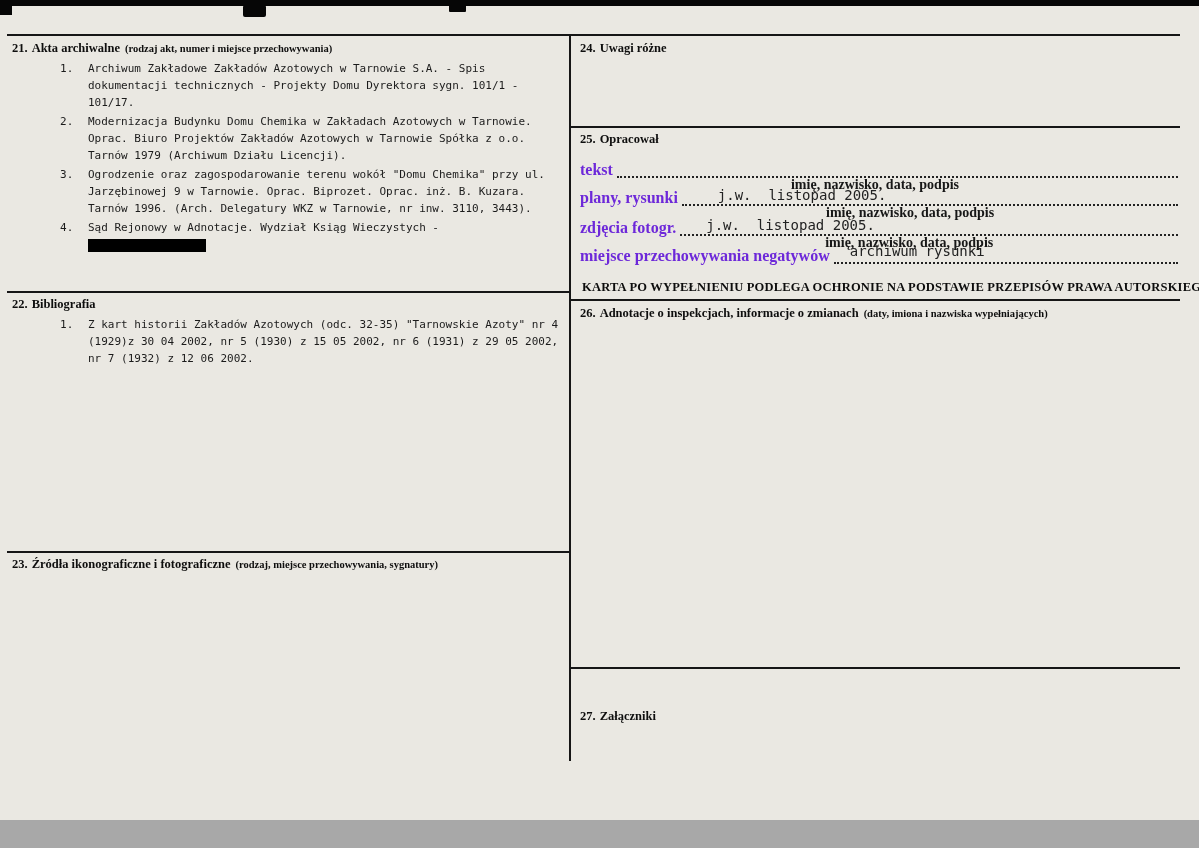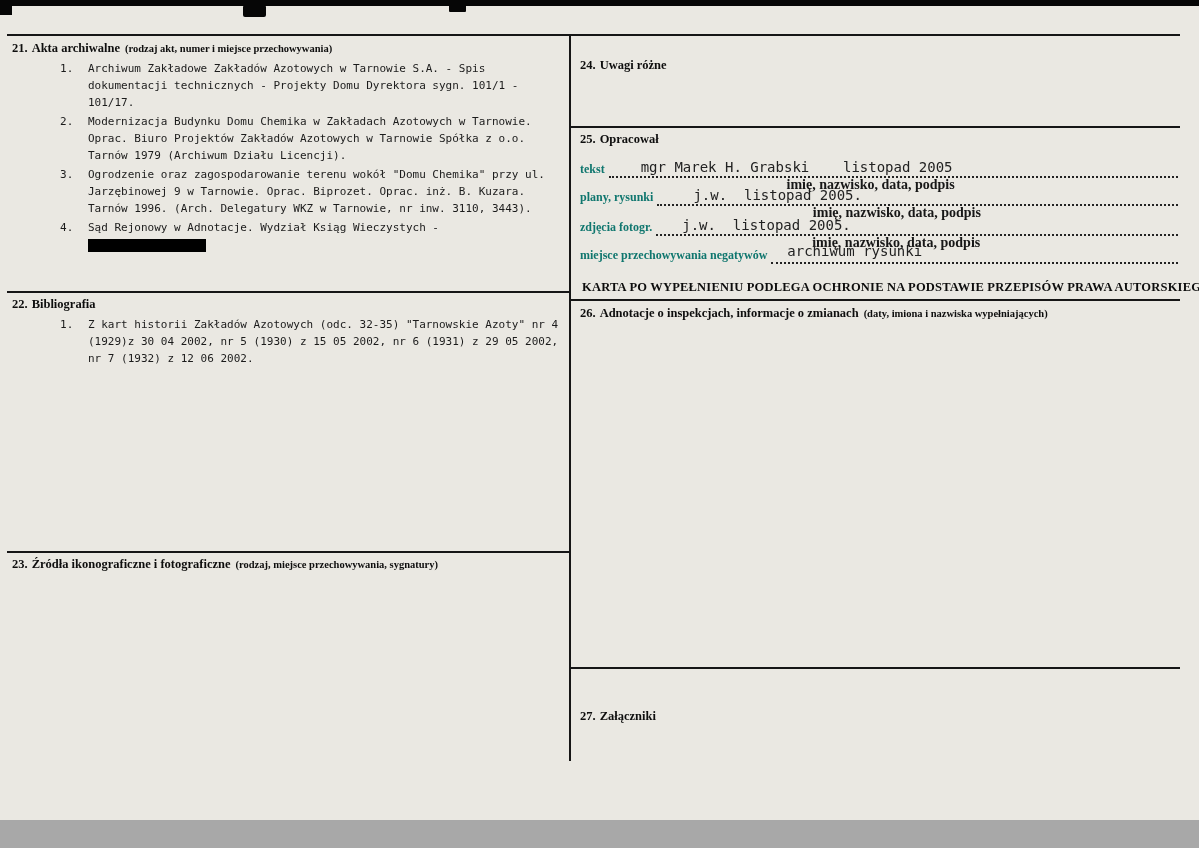--- a/index.html
+++ b/index.html
@@ -32,22 +32,22 @@
     font-size:11px;line-height:17px;color:#1b1b1b;
     counter-reset:item;
   }
   .tw-item{position:relative;padding-left:28px;counter-increment:item;margin-bottom:2px;}
   .tw-item::before{content:counter(item) ".";position:absolute;left:0;top:0;}
   .redaction{display:block;width:118px;height:13px;background:#000;margin-top:3px;}
 
   
   .field-row{position:absolute;left:580px;width:598px;display:flex;align-items:flex-end;}
   .field-row .lbl{
-    font-family:"Liberation Serif",serif;font-weight:bold;font-size:12px;
-    line-height:13px;padding:0 4px 2px 0;white-space:nowrap;color:#0f766e;
+    font-family:"Liberation Serif",serif;font-weight:bold;font-size:16px;
+    line-height:13px;padding:0 4px 2px 0;white-space:nowrap;color:#6d28d9;
   }
   .field-row .fill{flex:1;position:relative;height:100%;border-bottom:2px dotted #222;}
   .field-row .val{
     position:absolute;bottom:1px;
     font-family:"DejaVu Sans Mono","Liberation Mono",monospace;
     font-size:14px;color:#222;white-space:pre;
   }
   .field-row .hint{
     position:absolute;top:100%;margin-top:1px;left:46%;transform:translateX(-50%);
     font-size:14px;font-weight:bold;white-space:nowrap;color:#171717;
@@ -101,32 +101,31 @@
     <span class="num">22.</span><span>Bibliografia</span>
   </div>
   <div class="tw-list" style="left:60px;top:316px;width:506px;">
     <div class="tw-item"><span>Z kart historii Zakładów Azotowych (odc. 32-35) "Tarnowskie Azoty" nr 4 (1929)z 30 04 2002, nr 5 (1930) z 15 05 2002, nr 6 (1931) z 29 05 2002, nr 7 (1932) z 12 06 2002.</span></div>
   </div>
 
   <div class="sec-h" style="left:12px;top:557px;">
     <span class="num">23.</span><span>Źródła ikonograficzne i fotograficzne</span><span class="sub">(rodzaj, miejsce przechowywania, sygnatury)</span>
   </div>
 
-  <div class="sec-h" style="left:580px;top:58px;">
+  <div class="sec-h" style="left:580px;top:41px;">
     <span class="num">24.</span><span>Uwagi różne</span>
   </div>
 
   <div class="sec-h" style="left:580px;top:132px;">
     <span class="num">25.</span><span>Opracował</span>
   </div>
 
   <div class="field-row row-1">
     <span class="lbl">tekst</span>
     <span class="fill">
-      <span class="val">mgr Marek H. Grabski    listopad 2005</span>
       <span class="hint">imię, nazwisko, data, podpis</span>
     </span>
   </div>
   <div class="field-row row-2">
     <span class="lbl">plany, rysunki</span>
     <span class="fill">
       <span class="val">j.w.  listopad 2005.</span>
       <span class="hint">imię, nazwisko, data, podpis</span>
     </span>
   </div>

